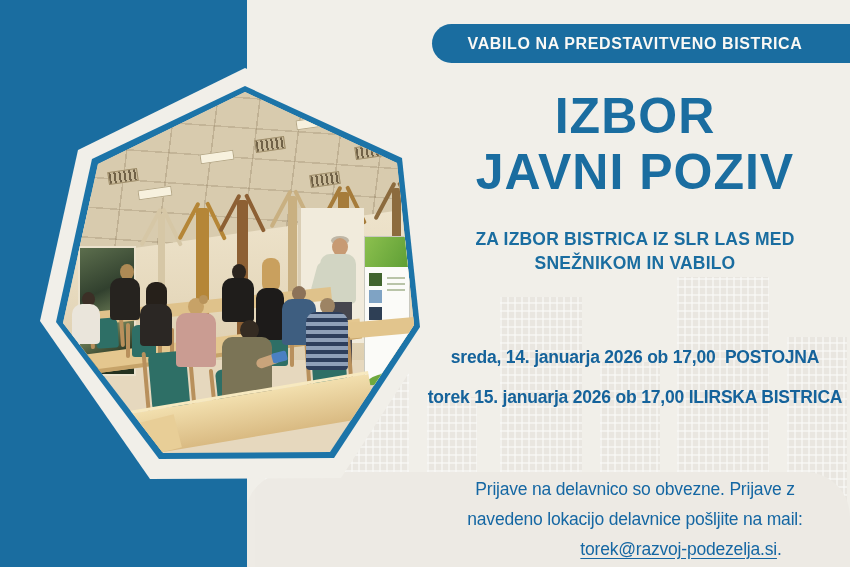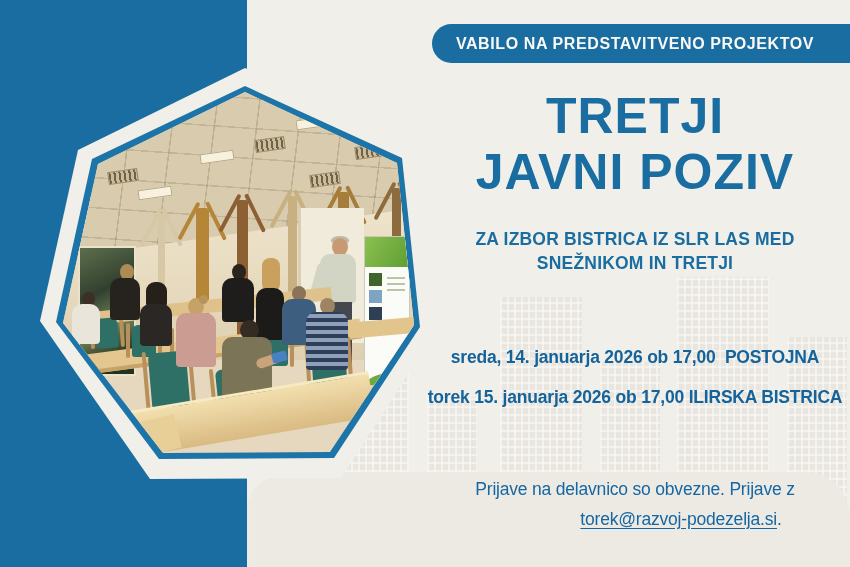--- a/index.html
+++ b/index.html
@@ -239,34 +239,35 @@
     <div class="pb p8b"></div>
     <div class="pb p8arm"></div>
     <div class="pb p8phone"></div>
 
     <div class="tbl front"></div>
     <div class="tbl corner"></div>
   </div>
 
   <div class="right-col">
     <div class="badge">
-      <span>VABILO NA PREDSTAVITVENO PROJEKTOV</span>
+      <span>VABILO NA PREDSTAVITVENO BISTRICA</span>
     </div>
     <div class="title">
-      <div>TRETJI</div>
+      <div>IZBOR</div>
       <div>JAVNI POZIV</div>
     </div>
     <div class="subtitle">
       <div>ZA IZBOR BISTRICA IZ SLR LAS MED</div>
-      <div>SNEŽNIKOM IN TRETJI</div>
+      <div>SNEŽNIKOM IN VABILO</div>
     </div>
     <div class="dates">
       <div class="date-line">sreda, 14. januarja 2026 ob 17,00  POSTOJNA</div>
       <div class="date-line">torek 15. januarja 2026 ob 17,00 ILIRSKA BISTRICA</div>
     </div>
     <div class="note">
       <div class="note-line">Prijave na delavnico so obvezne. Prijave z</div>
+      <div class="note-line">navedeno lokacijo delavnice pošljite na mail:</div>
       <div class="note-line note-email-row">
         <span class="email-link">torek@razvoj-podezelja.si</span><span>.</span>
       </div>
     </div>
   </div>
 </div>
 
 </body></html>

